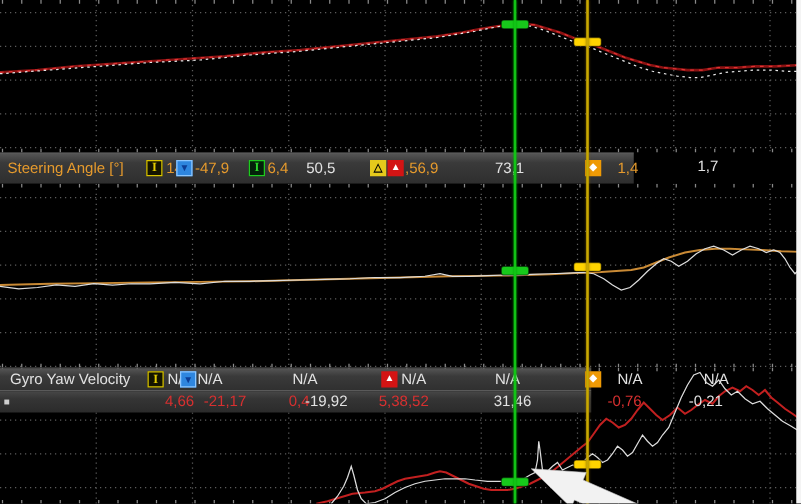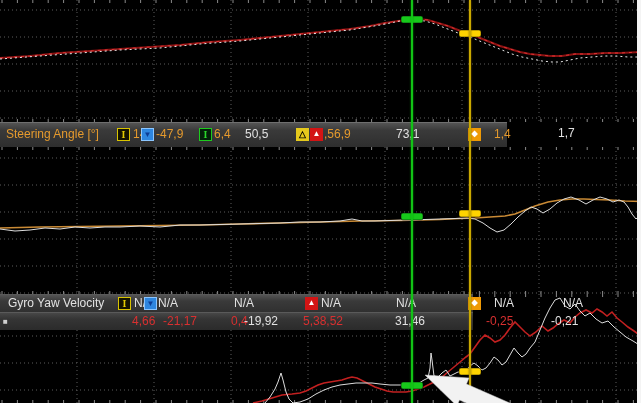--- a/index.html
+++ b/index.html
@@ -380,21 +380,21 @@
       <span class="cell wht" style="left:494px;top:1px">N/A</span>
     </div>
     <div class="subrow" style="top:18px;height:18px;background:linear-gradient(#474747,#353535 35%,#2b2b2b)">
       <span class="bullet" style="left:3px;top:5px">■</span>
       <span class="cell redv" style="left:132px;top:1px">4,66</span>
       <span class="cell redv" style="left:163px;top:1px">-21,17</span>
       <span class="cell redv" style="left:231px;top:1px">0,4</span>
       <span class="cell wht" style="left:244px;top:1px">-19,92</span>
       <span class="cell redv" style="left:303px;top:1px">5,38,52</span>
       <span class="cell wht" style="left:395px;top:1px">31,46</span>
-      <span class="cell redv" style="left:486px;top:1px">-0,25</span>
+      <span class="cell redv" style="left:486px;top:1px">-0,76</span>
     </div>
   </div>
   <span class="cell wht overlayTxt" style="left:563px;top:296px">N/A</span>
   <span class="cell wht overlayTxt" style="left:551px;top:314px">-0,21</span>
 
   <div class="cursor cursor-green" style="left:411px"></div>
   <div class="cursor cursor-yellow" style="left:469px"></div>
 
   <svg id="arrow-svg" width="641" height="403">
     <polygon id="arrow-poly" fill="#f2f2f2" stroke="#c8c8c8" stroke-width="0.5" points="425,375 469,378 466.5,384 548.5,420 541.5,436 459.5,400 456.9,406"></polygon>

